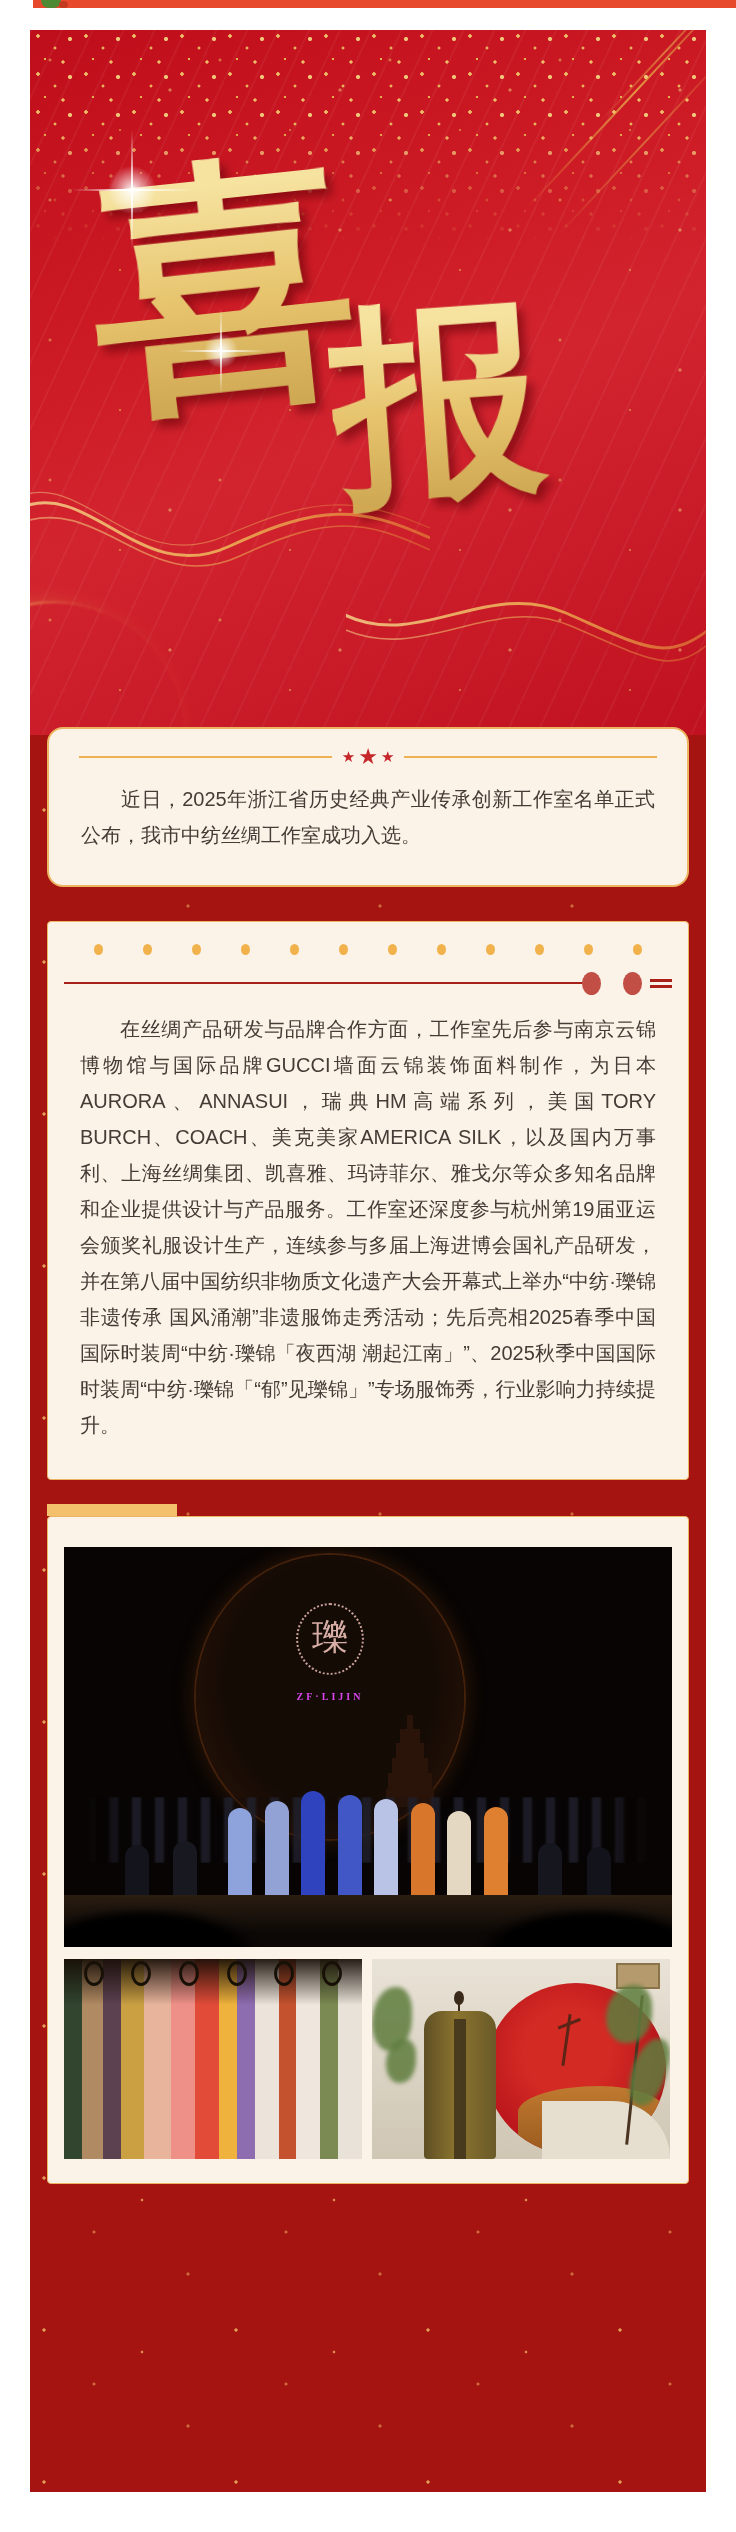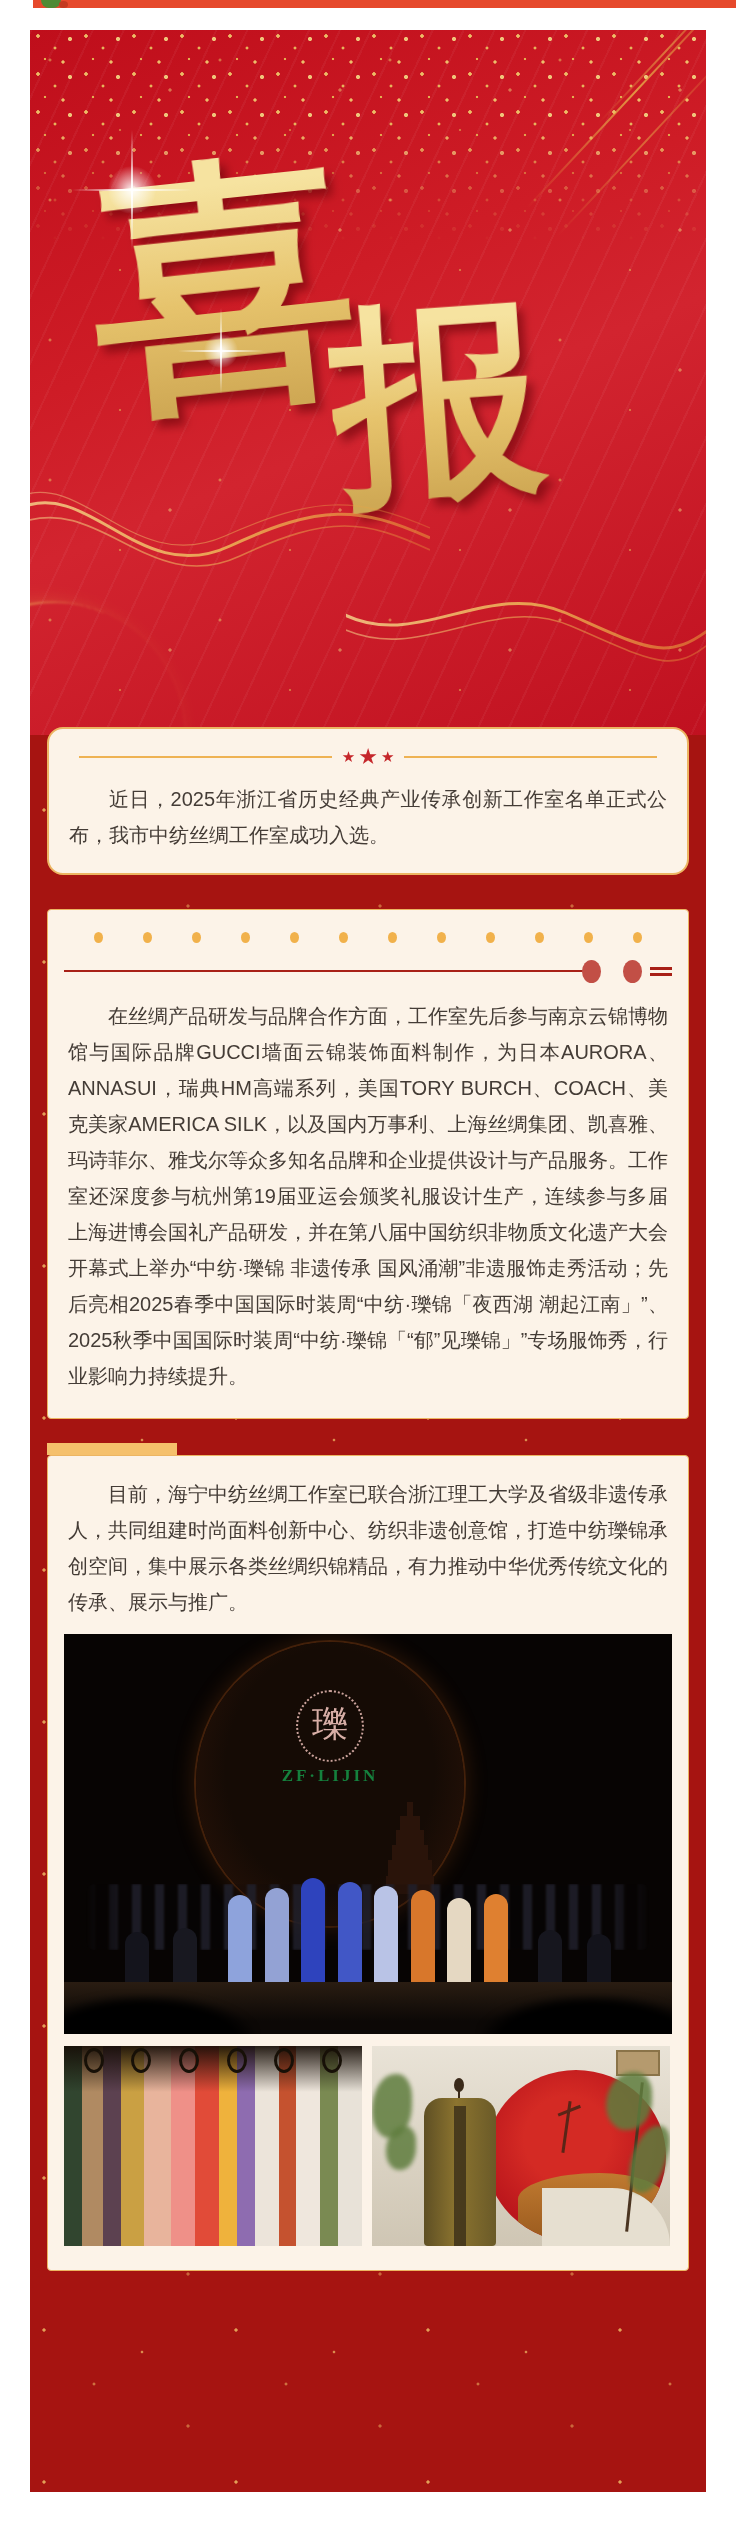--- a/index.html
+++ b/index.html
@@ -73,21 +73,21 @@
   .sp2{left:148px;top:278px;width:86px;height:86px;}
   .wave{position:absolute;}
   .wv-left{left:0;top:438px;}
   .wv-right{right:0;top:528px;}
 
   
   .card{margin:0 17px;background:#fcf3e8;border:2px solid #ecb562;box-sizing:border-box;}
   .card1{border-radius:16px;margin-top:-4px;padding:16px 16px 16px;position:relative;z-index:2;}
   .card2{border-radius:4px;border-width:1px;margin-top:34px;padding:18px 16px 20px;}
   .card3{border-radius:4px;border-width:1px;padding:16px 16px 24px;}
-  .para{font-size:20px;line-height:36px;color:#443c36;text-align:justify;text-indent:2em;margin:4px;}
+  .para{font-size:20px;line-height:36px;color:#443c36;text-align:justify;text-indent:2em;margin:16px;}
   .card1 .para{margin-top:12px;}
 
   
   .star-divider{display:flex;align-items:center;gap:10px;height:24px;margin:0 14px;}
   .dline{flex:1;height:2px;background:#eeb253;}
   .stars{display:flex;align-items:center;gap:3px;color:#c5272b;}
   .stars .s-sm{font-size:15px;}
   .stars .s-lg{font-size:22px;}
 
   
@@ -107,21 +107,21 @@
   .bar-top{width:130px;height:12px;background:#f5c06c;margin:24px 0 0 17px;}
 
   
   .photo-main{position:relative;height:400px;margin-top:14px;background:#070403;overflow:hidden;}
   .pm-circle{position:absolute;left:132px;top:8px;width:268px;height:284px;border-radius:50%;
     background:radial-gradient(ellipse at 50% 45%, #150b05 55%, #221007 76%, #3a1c0a 92%, #120804 100%);
     box-shadow:0 0 0 2px rgba(160,75,22,.3), 0 0 20px 5px rgba(190,95,28,.18);}
   .pm-logo{position:absolute;left:0;width:280px;text-align:center;top:56px;margin-left:126px;}
   .seal{display:inline-block;width:64px;height:68px;border-radius:50%;border:2px dotted #caa29b;
     color:#d7aea6;font-size:36px;line-height:64px;font-family:"Liberation Serif","DejaVu Serif",serif;}
-  .zf{margin-top:4px;color:#15803d;font-size:17px;letter-spacing:3px;font-weight:bold;
+  .zf{margin-top:16px;color:#d946ef;font-size:10px;letter-spacing:3px;font-weight:bold;
     font-family:"Liberation Serif","DejaVu Serif",serif;}
   .pagoda{position:absolute;left:322px;top:168px;width:48px;}
   .pagoda i{display:block;margin:0 auto;background:#2a140a;}
   .pg0{width:6px;height:14px;}
   .pg1{width:20px;height:14px;}
   .pg2{width:28px;height:15px;}
   .pg3{width:36px;height:15px;}
   .pg4{width:44px;height:16px;}
   .pg5{width:48px;height:18px;}
   .pm-crowd{position:absolute;left:22px;right:22px;top:250px;height:66px;border-radius:8px;
@@ -254,21 +254,20 @@
             <i></i>
             <i></i>
           </span>
       </div>
       <p class="para">在丝绸产品研发与品牌合作方面，工作室先后参与南京云锦博物馆与国际品牌GUCCI墙面云锦装饰面料制作，为日本AURORA、ANNASUI，瑞典HM高端系列，美国TORY BURCH、COACH、美克美家AMERICA SILK，以及国内万事利、上海丝绸集团、凯喜雅、玛诗菲尔、雅戈尔等众多知名品牌和企业提供设计与产品服务。工作室还深度参与杭州第19届亚运会颁奖礼服设计生产，连续参与多届上海进博会国礼产品研发，并在第八届中国纺织非物质文化遗产大会开幕式上举办“中纺·瓅锦 非遗传承 国风涌潮”非遗服饰走秀活动；先后亮相2025春季中国国际时装周“中纺·瓅锦「夜西湖 潮起江南」”、2025秋季中国国际时装周“中纺·瓅锦「“郁”见瓅锦」”专场服饰秀，行业影响力持续提升。</p>
     </div>
 
     <div class="bar-top"></div>
 
     <div class="card card3">
-      <p class="para">目前，海宁中纺丝绸工作室已联合浙江理工大学及省级非遗传承人，共同组建时尚面料创新中心、纺织非遗创意馆，打造中纺瓅锦承创空间，集中展示各类丝绸织锦精品，有力推动中华优秀传统文化的传承、展示与推广。</p>
 
       <div class="photo-main">
         <div class="pm-circle"></div>
         <div class="pm-logo">
           <span class="seal">瓅</span>
           <div class="zf">ZF·LIJIN</div>
         </div>
         <div class="pagoda">
           <i class="pg0"></i>
             <i class="pg1"></i>

